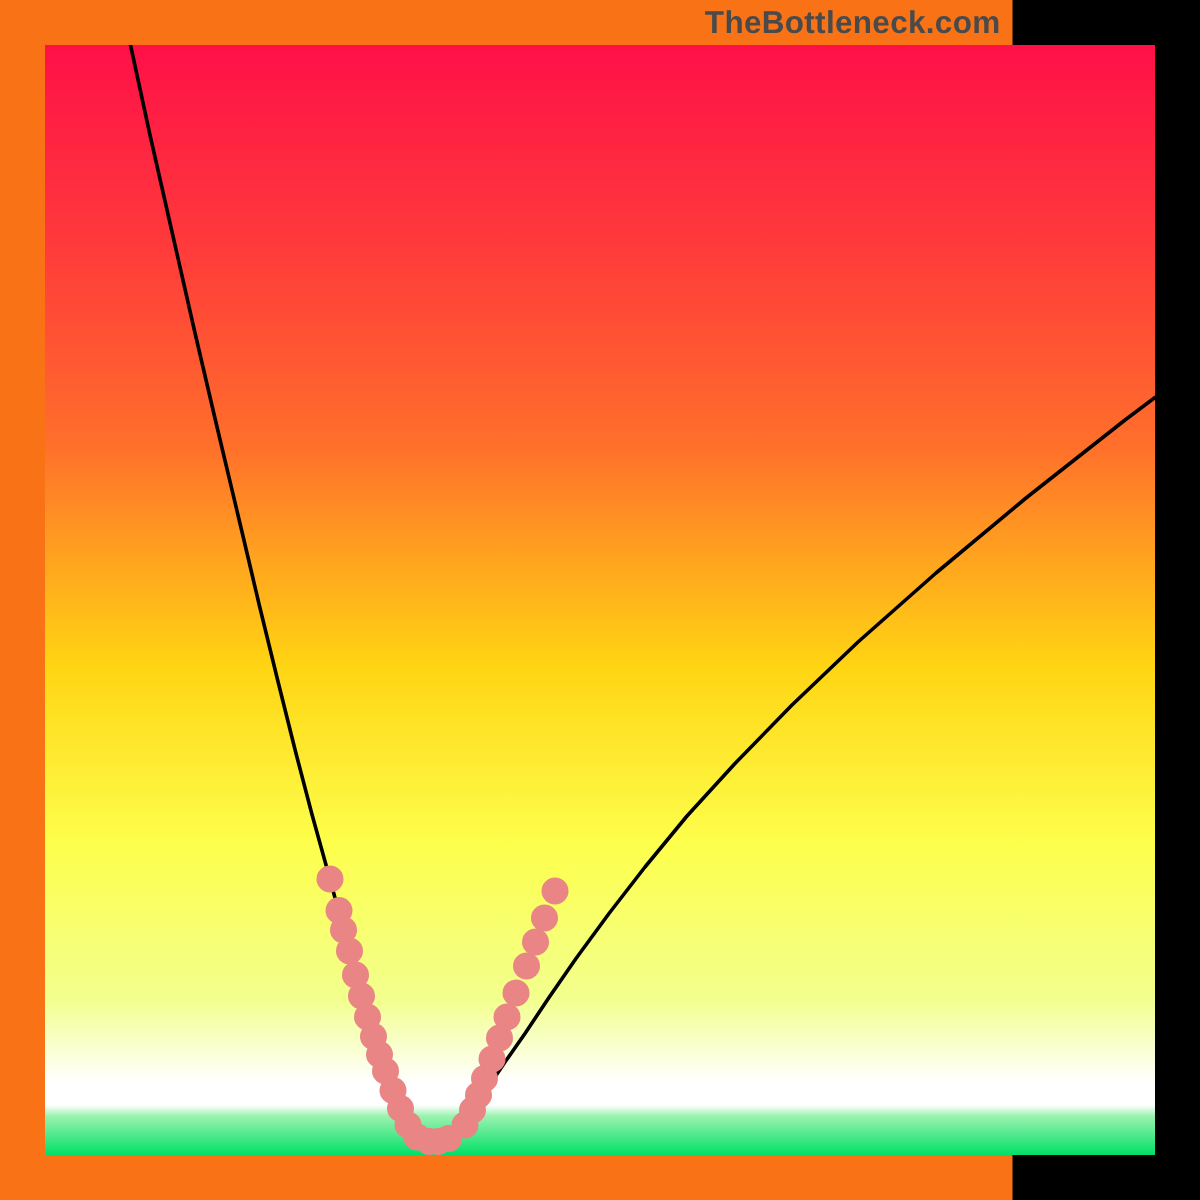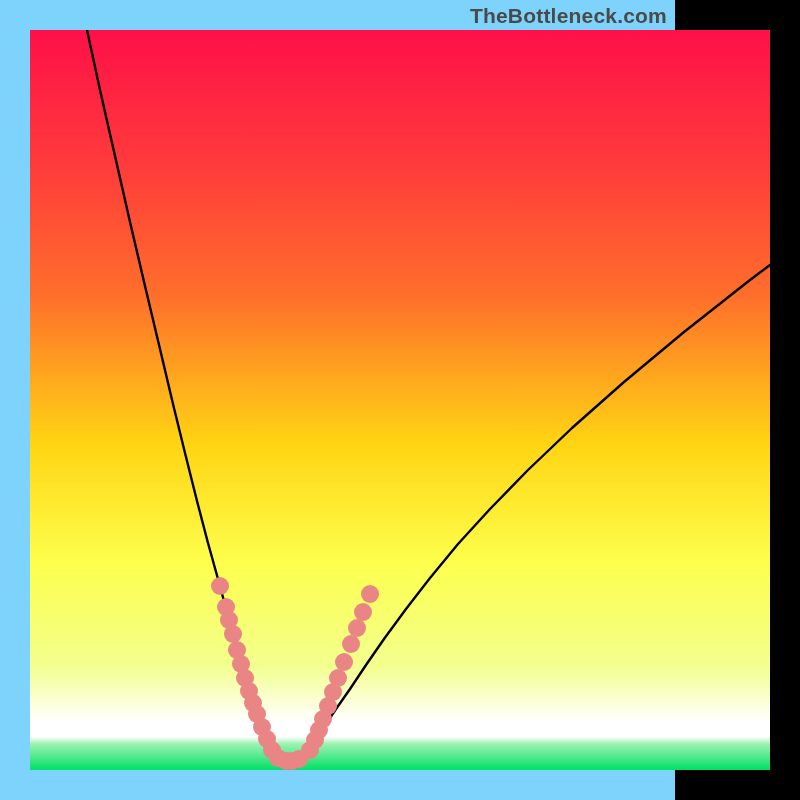--- a/index.html
+++ b/index.html
@@ -8,21 +8,21 @@
     width: 800px;
     height: 800px;
     overflow: hidden;
     background: #000;
     font-family: Arial, Helvetica, sans-serif;
   }
   .outer {
     position: relative;
     width: 675px;
     height: 800px;
-    background: #7dd3fc;
+    background: #f97316;
   }
   .plot {
     position: absolute;
     left: 30px;
     top: 30px;
     width: 740px;
     height: 740px;
     overflow: hidden;
   }
   .watermark {

